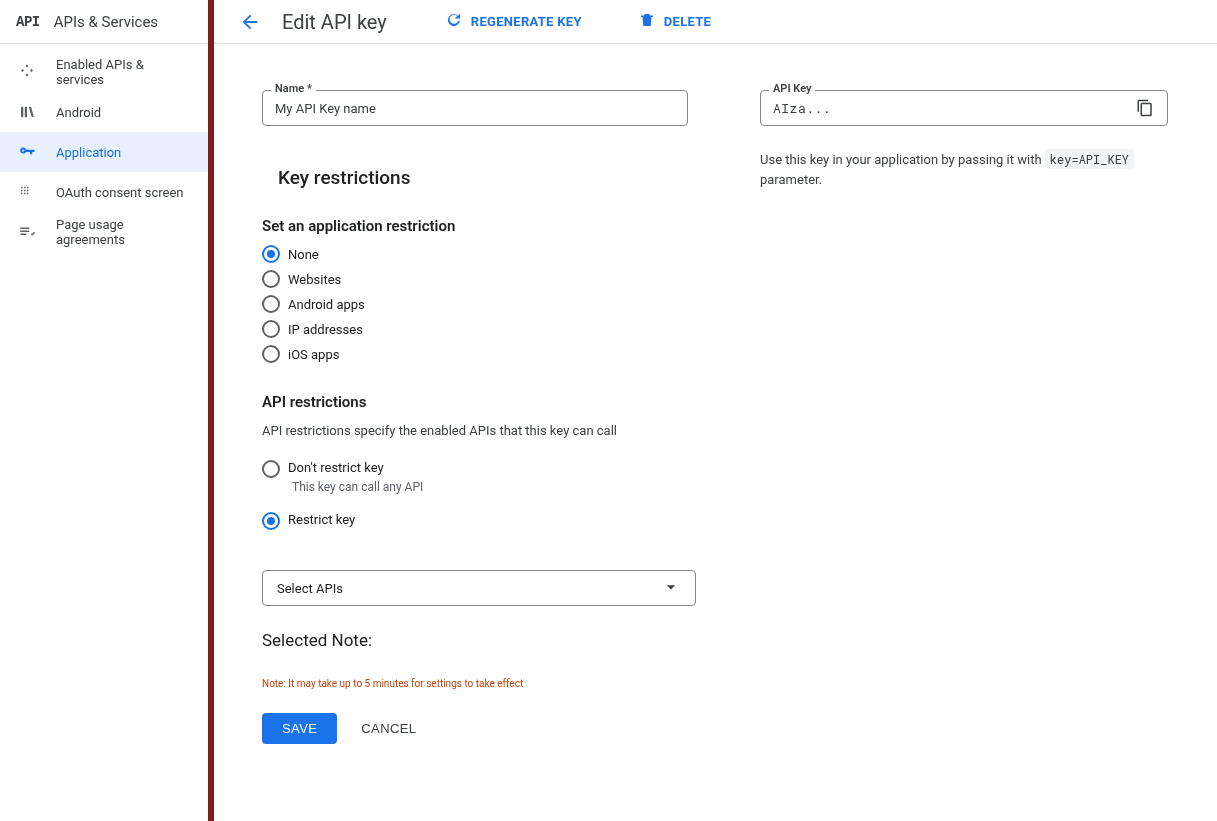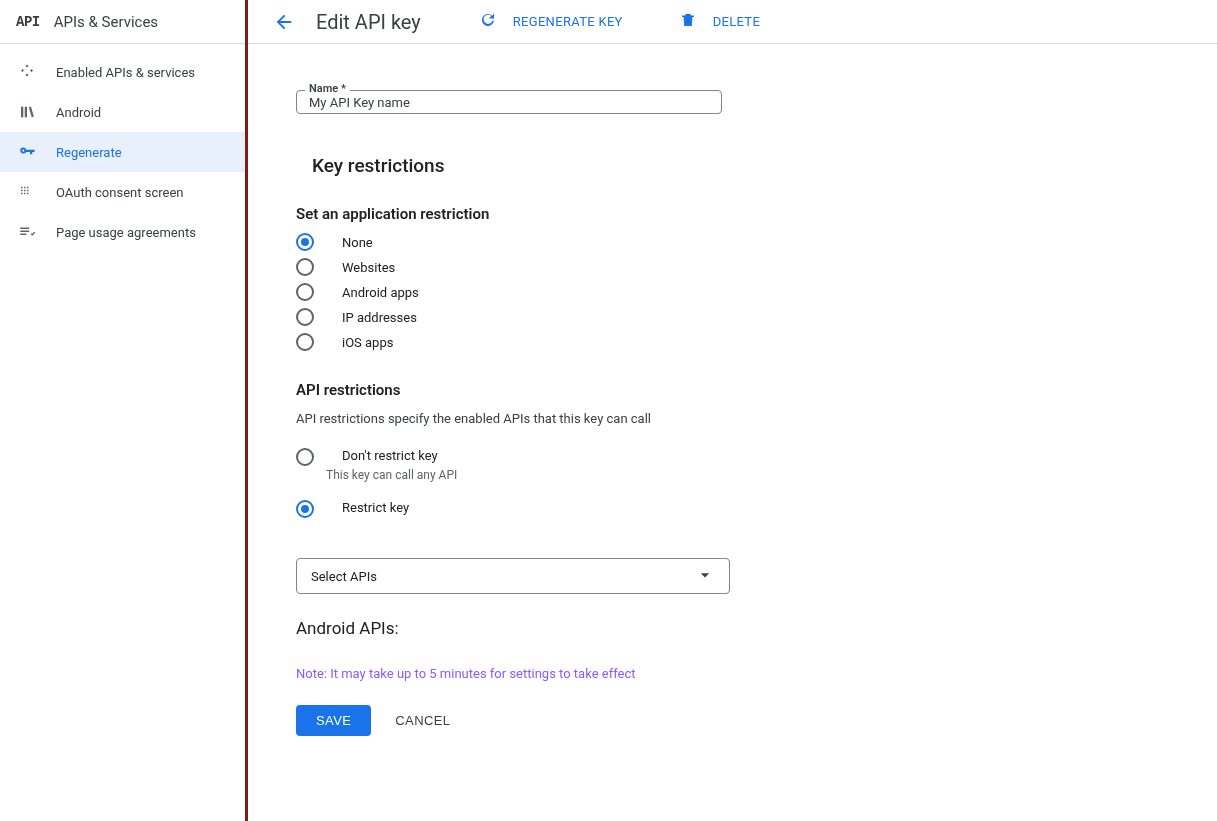--- a/index.html
+++ b/index.html
@@ -8,22 +8,22 @@
     font-size: 13px;
     color: #202124;
     background: #fff;
     width: 1217px;
     height: 821px;
     overflow: hidden;
   }
   .layout { display: flex; height: 100%; }
   
   .sidebar {
-    width: 248px;
-    border-right: 3px solid #7f1d1d;
+    width: 214px;
+    border-right: 6px solid #7f1d1d;
     flex-shrink: 0;
   }
   .sidebar-header {
     display: flex;
     align-items: center;
     height: 44px;
     padding: 0 16px;
     border-bottom: 1px solid #dadce0;
     gap: 14px;
   }
@@ -64,42 +64,42 @@
     border-bottom: 1px solid #dadce0;
     display: flex;
     align-items: center;
     padding: 0 24px;
     gap: 20px;
   }
   .back-btn { width:24px; height:24px; display:flex;align-items:center;justify-content:center;cursor:pointer;}
   .back-btn svg { fill:#1a73e8; }
   .page-title { font-size: 20px; font-weight: 400; color:#3c4043; margin-right: 30px;}
   .action-btn {
-    display:flex; align-items:center; gap:16px;
-    color:#1a73e8; font-size:13px; font-weight:400;
+    display:flex; align-items:center; gap:8px;
+    color:#1a73e8; font-size:13px; font-weight:700;
     letter-spacing:0.3px; cursor:pointer; text-transform:uppercase;
     padding: 6px 8px;
     margin-right: 20px;
   }
   .action-btn svg { fill:#1a73e8; width:18px; height:18px;}
   
   .content {
     flex:1; overflow:auto;
     padding: 46px 48px 40px 48px;
     display:flex;
     gap: 72px;
   }
   .col-left { width: 426px; }
   .col-right { width: 408px; }
   
   .outlined-field {
     position: relative;
     border: 1px solid #80868b;
     border-radius: 4px;
-    height: 24px;
+    height: 36px;
     display:flex; align-items:center;
     padding: 0 12px;
   }
   .outlined-field .field-label {
     position:absolute;
     top: -9px; left: 8px;
     background:#fff;
     padding: 0 4px;
     font-size: 11px;
     font-weight: 600;
@@ -123,39 +123,39 @@
     font-family:"Roboto Mono",monospace;
     background:#f1f3f4;
     padding:2px 5px;
     border-radius:3px;
     font-size:12px;
   }
   h2.section-h2 { font-size:19px; font-weight:500; color:#202124; margin-top:40px; margin-bottom:28px;margin-left:16px;}
   h3.section-h3 { font-size:15px; font-weight:600; color:#202124; margin-bottom:10px;}
   p.section-desc { font-size:13px; color:#3c4043; line-height:1.55; max-width:410px; margin-bottom:18px;}
   .radio-list { display:flex; flex-direction:column; gap:7px; margin-bottom:30px;}
-  .radio-item { display:flex; align-items:center; gap:28px; cursor:pointer; font-size:13px;}
+  .radio-item { display:flex; align-items:center; gap:8px; cursor:pointer; font-size:13px;}
   .radio-outer {
     width:18px;height:18px;border:2px solid #5f6368;border-radius:50%;
     display:flex;align-items:center;justify-content:center;flex-shrink:0;
   }
   .radio-item.selected .radio-outer { border-color:#1a73e8;}
   .radio-inner { width:8px;height:8px;border-radius:50%;background:#1a73e8;display:none;}
   .radio-item.selected .radio-inner{display:block;}
   .radio-sub { font-size:12px; color:#5f6368; margin-left:30px; margin-top:2px;}
   .radio-stack .radio-item { align-items:flex-start; padding-top:1px;}
   .radio-block { margin-bottom: 10px; }
   .select-box {
     border:1px solid #80868b; border-radius:4px; height:36px;
     display:flex;align-items:center;justify-content:space-between;
     padding: 0 14px; font-size:13px; cursor:pointer; margin-top:18px;width:434px;
   }
   .select-box .caret svg{fill:#3c4043;width:20px;height:20px;}
   h3.selected-apis { font-size:17px; font-weight:400; margin-top:24px; margin-bottom:28px;}
-  .note { font-size:13px; color:#8b5cf6; margin-bottom:24px;}
+  .note { font-size:10px; color:#c2410c; margin-bottom:24px;}
   .button-row { display:flex; gap:24px; align-items:center;}
   .btn-filled {
     background:#1a73e8;color:#fff;border:none;border-radius:4px;
     font-size:13px;font-weight:500;letter-spacing:0.4px;
     padding:8px 20px;cursor:pointer;text-transform:uppercase;
   }
   .btn-text {
     background:none;border:none;color:#3c4043;font-size:13px;font-weight:500;
     letter-spacing:0.4px;cursor:pointer;text-transform:uppercase;
   }
@@ -186,21 +186,21 @@
             </svg>
         </span>
         <span>Android</span>
       </li>
       <li class="nav-item active">
         <span class="nav-icon">
           <svg viewBox="0 0 24 24" width="18" height="18">
               <path d="M7 14a4 4 0 1 1 3.87-5H22v3h-3v3h-3v-3h-5.13A4 4 0 0 1 7 14zm0-2.5A1.5 1.5 0 1 0 7 8.5a1.5 1.5 0 0 0 0 3z"></path>
             </svg>
         </span>
-        <span>Regenerate</span>
+        <span>Application</span>
       </li>
       <li class="nav-item">
         <span class="nav-icon">
           <svg viewBox="0 0 24 24" width="18" height="18">
               <path d="M4 5h2v2H4zm4 0h2v2H8zM4 9h2v2H4zm4 0h2v2H8zm-4 4h2v2H4zm4 0h2v2H8zm4-8h2v2h-2zm0 4h2v2h-2zm0 4h2v2h-2z"></path>
             </svg>
         </span>
         <span>OAuth consent screen</span>
       </li>
       <li class="nav-item">
@@ -300,25 +300,39 @@
 
         <div class="select-box">
           <span>Select APIs</span>
           <span class="caret">
             <svg viewBox="0 0 24 24">
                 <path d="M7 10l5 5 5-5z"></path>
               </svg>
           </span>
         </div>
 
-        <h3 class="selected-apis">Android APIs:</h3>
+        <h3 class="selected-apis">Selected Note:</h3>
 
         <p class="note">Note: It may take up to 5 minutes for settings to take effect</p>
 
         <div class="button-row">
           <button class="btn-filled">Save</button>
           <button class="btn-text">Cancel</button>
         </div>
       </div>
 
+      <div class="col-right">
+        <div class="outlined-field apikey">
+          <span class="field-label">API Key</span>
+          <span class="field-value">AIza...</span>
+          <span class="copy-btn">
+            <svg viewBox="0 0 24 24">
+                <path d="M16 1H4a2 2 0 0 0-2 2v14h2V3h12zm3 4H8a2 2 0 0 0-2 2v14a2 2 0 0 0 2 2h11a2 2 0 0 0 2-2V7a2 2 0 0 0-2-2zm0 16H8V7h11z"></path>
+              </svg>
+          </span>
+        </div>
+        <p class="help-text">
+          <span>Use this key in your application by passing it with </span><code>key=API_KEY</code><span> parameter.</span>
+        </p>
+      </div>
     </div>
   </div>
 </div>
 
 </body></html>

